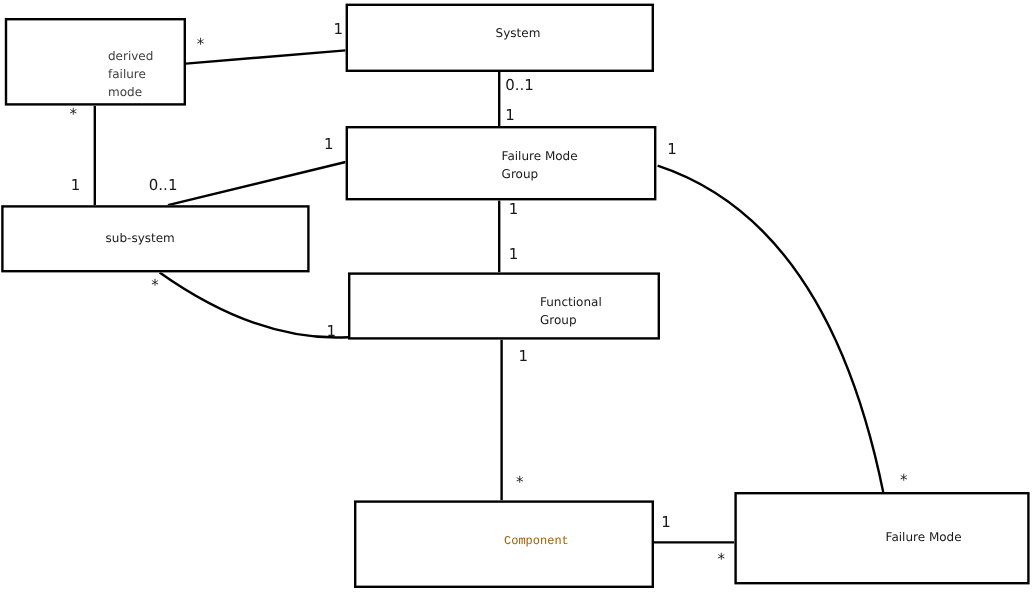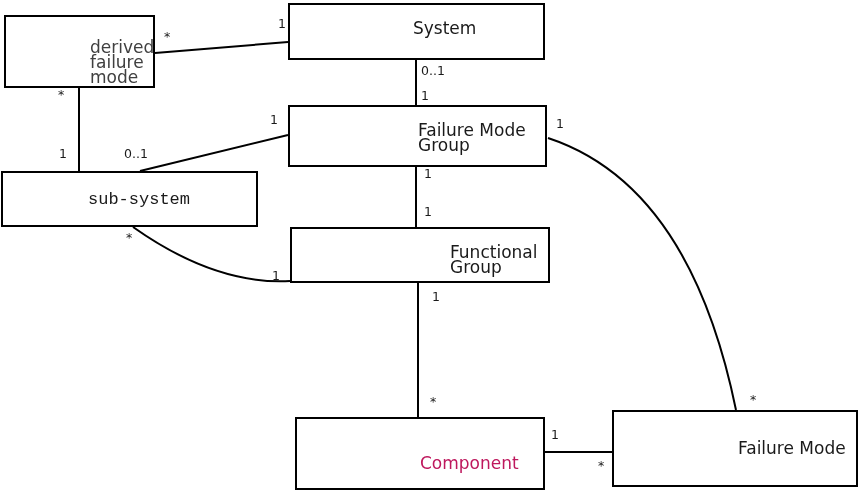--- a/index.html
+++ b/index.html
@@ -12,21 +12,21 @@
   }
   .uml-box{
     position:absolute;
     box-sizing:border-box;
     border:2px solid #000000;
     background:#ffffff;
     z-index:3;
   }
   .box-label{
     position:absolute;
-    font-size:17px;
+    font-size:10px;
     color:#1a1a1a;
     line-height:15px;
     white-space:pre-line;
     z-index:4;
   }
   .mult{
     position:absolute;
     font-size:12.5px;
     color:#1a1a1a;
     line-height:13px;
@@ -71,26 +71,26 @@
       <div class="uml-box" style="left: 4px; top: 15px; width: 151px; height: 73px; border-color: rgb(0, 0, 0);"></div>
       <div class="box-label" style="left: 75px; top: 40px; color: #404040; margin-left: 15px;">derived
 failure
 mode</div>
       <div class="uml-box" style="left: 288px; top: 3px; width: 257px; height: 57px; border-color: rgb(0, 0, 0);"></div>
       <div class="box-label" style="left: 413px; top: 21px; color: rgb(26, 26, 26);">System</div>
       <div class="uml-box" style="left: 288px; top: 105px; width: 259px; height: 62px; border-color: rgb(0, 0, 0);"></div>
       <div class="box-label" style="left: 418px; top: 123px; color: rgb(26, 26, 26);">Failure Mode
 Group</div>
       <div class="uml-box" style="left: 1px; top: 171px; width: 257px; height: 56px; border-color: rgb(0, 0, 0);"></div>
-      <div class="box-label" style="left: 88px; top: 192px; color: rgb(26, 26, 26); font-family: Liberation Mono, monospace;">sub-system</div>
+      <div class="box-label" style="left: 88px; top: 192px; color: rgb(26, 26, 26);">sub-system</div>
       <div class="uml-box" style="left: 290px; top: 227px; width: 260px; height: 56px; border-color: rgb(0, 0, 0);"></div>
       <div class="box-label" style="left: 418px; top: 245px; color: rgb(26, 26, 26); margin-left: 32px;">Functional
 Group</div>
       <div class="uml-box" style="left: 295px; top: 417px; width: 250px; height: 73px; border-color: rgb(0, 0, 0);"></div>
-      <div class="box-label" style="left: 420px; top: 456px; color: #be185d;">Component</div>
+      <div class="box-label" style="left: 420px; top: 444px; color: #a16207; font-family: Liberation Mono, monospace;">Component</div>
       <div class="uml-box" style="left: 612px; top: 410px; width: 246px; height: 77px; border-color: rgb(0, 0, 0);"></div>
       <div class="box-label" style="left: 738px; top: 441px; color: rgb(26, 26, 26);">Failure Mode</div>
     </div>
   <div id="mults">
       <div class="mult star" style="left: 164px; top: 30px; color: rgb(26, 26, 26);">*</div>
       <div class="mult" style="left: 278px; top: 17px; color: rgb(26, 26, 26);">1</div>
       <div class="mult" style="left: 421px; top: 64px; color: rgb(26, 26, 26);">0..1</div>
       <div class="mult" style="left: 421px; top: 89px; color: rgb(26, 26, 26);">1</div>
       <div class="mult star" style="left: 58px; top: 88px; color: rgb(26, 26, 26);">*</div>
       <div class="mult" style="left: 59px; top: 147px; color: rgb(26, 26, 26);">1</div>

